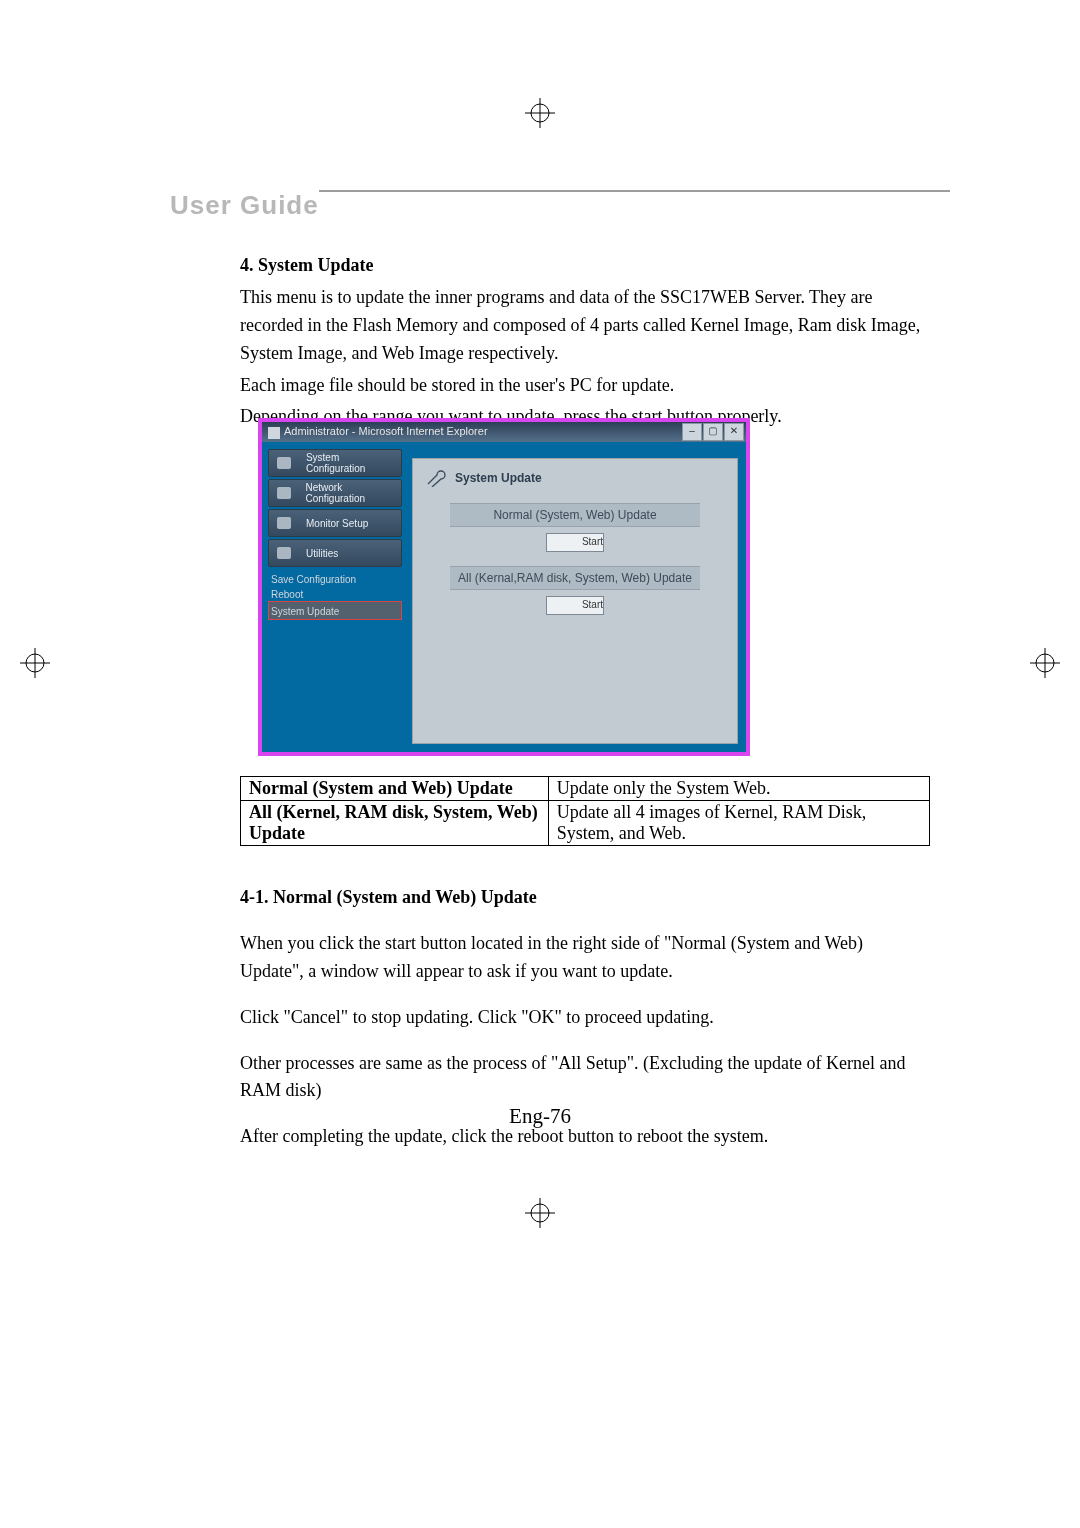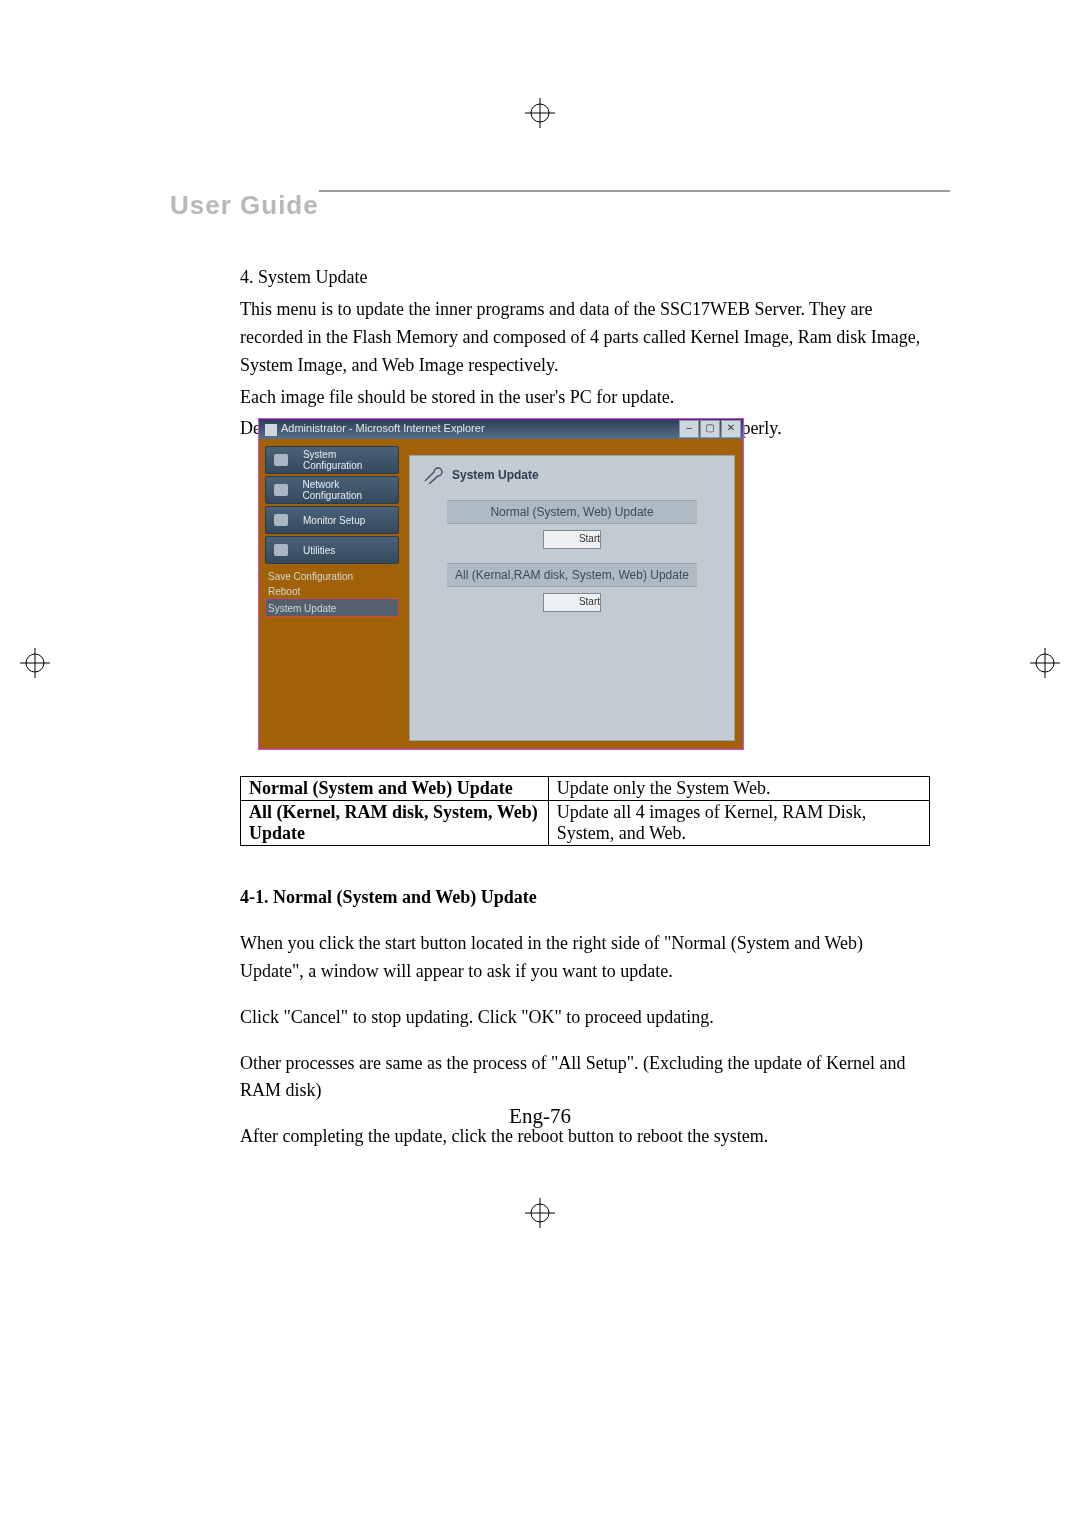--- a/index.html
+++ b/index.html
@@ -5,24 +5,24 @@
   html,body{margin:0;padding:0;background:#fff;font-family:"Times New Roman",serif;color:#000}
   .page{position:relative;width:1080px;height:1528px;margin:0 auto;background:#fff}
   .reg{position:absolute;width:30px;height:30px}
   .reg svg{display:block}
   
   .hdr{position:absolute;left:170px;right:130px;top:190px;display:flex;align-items:flex-start;gap:0}
   .hdr .title{font-size:26px;color:#b8b8b8;text-shadow:0 1px 0 #fff,1px 0 0 #fff;font-weight:600;letter-spacing:1px;font-family:Arial,sans-serif}
   .hdr .rule{flex:1;height:2px;background:#9d9d9d}
   
   .body{position:absolute;left:240px;right:150px;top:252px;font-size:18px;line-height:1.55;color:#000}
-  .body .h{font-weight:400;margin-top:12px}
+  .body .h{font-weight:700;margin-top:0}
   .body p{margin:0 0 4px 0}
   
-  .shot{position:absolute;left:258px;top:418px;width:484px;height:330px;background:#a16207;border:1px solid #d946ef;font-family:Tahoma,Arial,sans-serif}
+  .shot{position:absolute;left:258px;top:418px;width:484px;height:330px;background:#0369a1;border:4px solid #d946ef;font-family:Tahoma,Arial,sans-serif}
   .shot .titlebar{position:absolute;left:0;right:0;top:0;height:20px;background:linear-gradient(#2b3f55,#56708a);color:#e6e6e6;font-size:11px;display:flex;align-items:center;padding-left:6px;justify-content:space-between}
   .shot .titlebar .ico{display:inline-block;width:12px;height:12px;background:#cfd6dd;margin-right:4px;vertical-align:middle}
   .shot .winctrls{display:flex;gap:1px;margin-right:2px}
   .shot .winctrls span{width:18px;height:16px;background:#ced6dd;border:1px solid #8b97a3;font-size:10px;text-align:center;line-height:14px;color:#333}
   .nav{position:absolute;left:6px;top:27px;width:134px}
   .navbtn{height:26px;background:linear-gradient(#4a6178,#34495e);color:#e8eef4;font-size:10px;display:flex;align-items:center;padding-left:8px;margin-bottom:2px;border:1px solid #2c3b4a;border-radius:2px;gap:15px}
   .navbtn .navico{width:14px;height:12px;background:#aab7c3;border-radius:2px}
   .subs{color:#d0d6dc;font-size:10px;padding:4px 2px 2px 2px;border:1px solid transparent}
   .subs.sel{border:1px solid #d84545;background:#53616f}
   .main{position:absolute;left:150px;top:36px;right:8px;bottom:8px;background:#c2cbd2;border:1px solid #9aa3ab}

